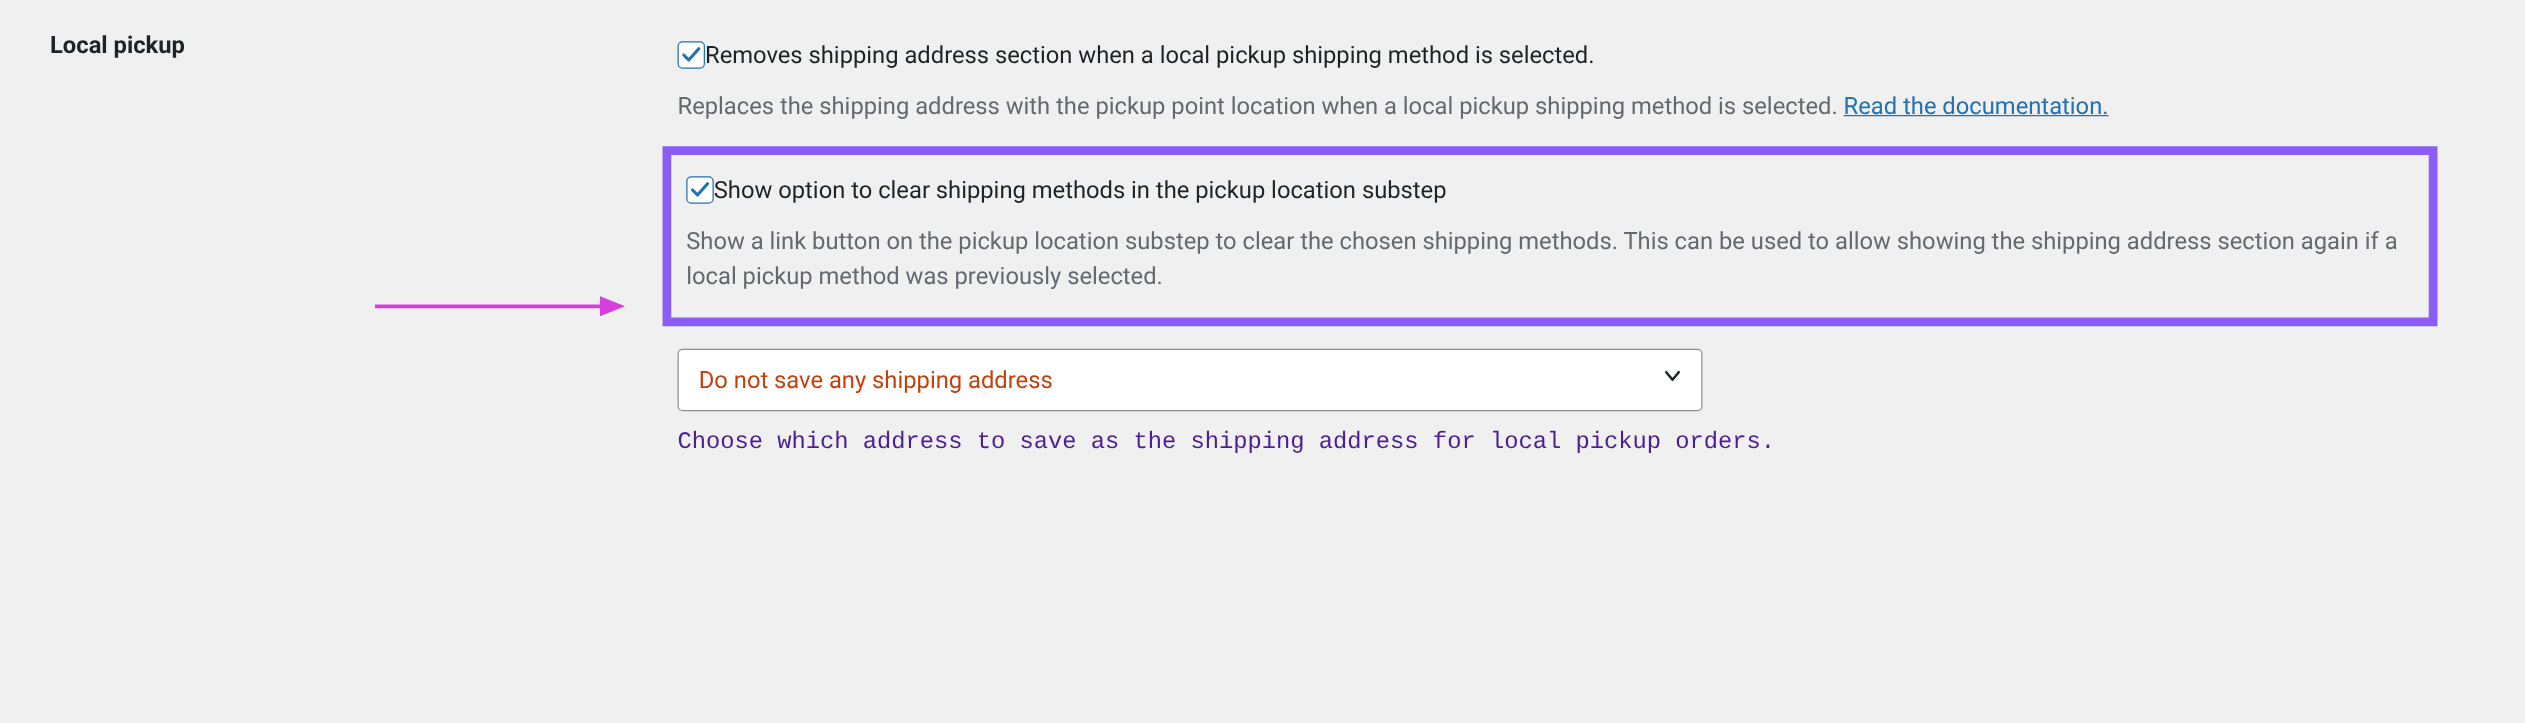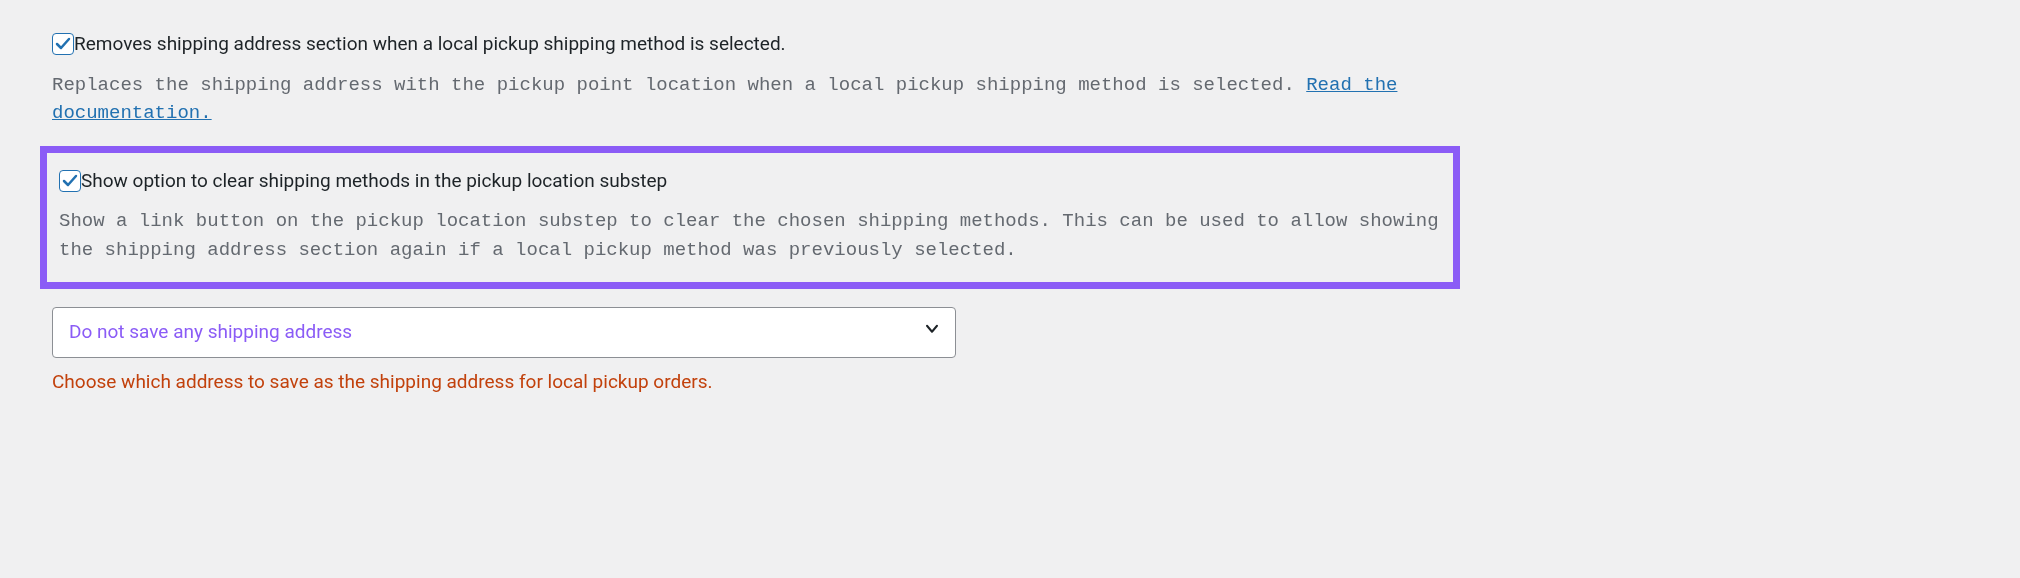--- a/index.html
+++ b/index.html
@@ -73,68 +73,77 @@
       height: 16px;
       display: none;
     }
     .checkbox-label {
       color: #1d2327;
       cursor: pointer;
     }
     .description {
       color: #646970;
       margin-top: 2px;
-      font-family: Liberation Mono, monospace;
     }
     .doc-link {
       color: #2271b1;
       text-decoration: underline;
       cursor: pointer;
     }
     .select-wrapper {
       margin-top: 10px;
       margin-left: 12px;
     }
     .select {
-      width: 904px;
+      width: 820px;
       background: #fff;
       border: 1px solid #8c8f94;
       border-radius: 4px;
       padding: 10px 42px 10px 16px;
       font-size: 19px;
-      color: #8b5cf6;
+      color: #c2410c;
       position: relative;
       cursor: pointer;
       display: flex;
       align-items: center;
       justify-content: space-between;
     }
     .select-chevron {
       position: absolute;
       right: 14px;
       top: 50%;
       transform: translateY(-50%);
       pointer-events: none;
     }
     .select-description {
-      color: #c2410c;
+      color: #4c1d95;
       margin-top: 10px;
+      font-family: Liberation Mono, monospace;
     }
     .arrow-annotation {
       position: absolute;
       left: 260px;
       top: 210px;
       color: #d63ee0;
       pointer-events: none;
     }
   </style>
 </head>
 <body>
 
 <div class="settings-row">
+  <div class="settings-label-col">
+    <div class="settings-label">Local pickup</div>
+    <div class="arrow-annotation">
+      <svg width="200" height="30" viewBox="0 0 200 30">
+        <line x1="0" y1="15" x2="180" y2="15" stroke="#d63ee0" stroke-width="3"></line>
+        <polygon points="180,7 200,15 180,23" fill="#d63ee0"></polygon>
+      </svg>
+    </div>
+  </div>
 
   <div class="settings-content-col">
 
     <div class="option-block">
       <div class="checkbox-line">
         <span class="checkbox checked">
           <svg viewBox="0 0 16 16">
             <path d="M2 8 L6 12 L14 3" stroke="#2271b1" stroke-width="2.5" fill="none" stroke-linecap="round" stroke-linejoin="round"></path>
           </svg>
         </span>

